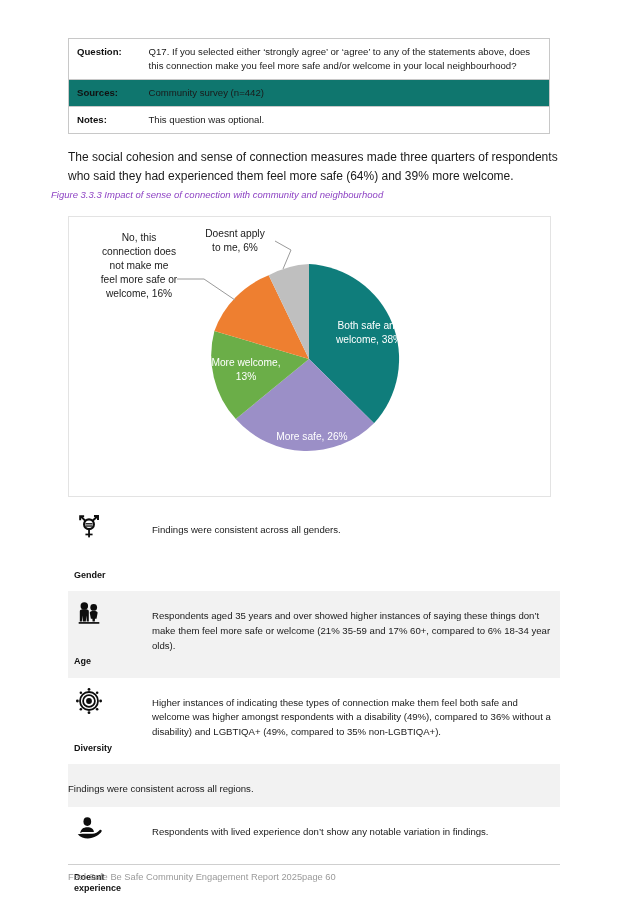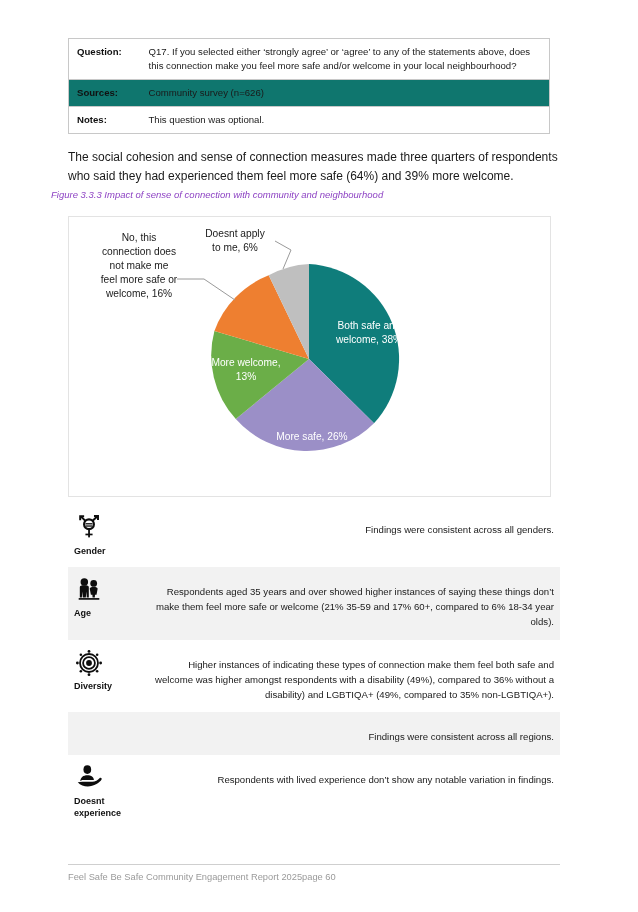--- a/index.html
+++ b/index.html
@@ -45,28 +45,28 @@
     border:1px solid #e3e3e3; background:#ffffff;
   }
   .chart-svg { position:absolute; left:0; top:0; }
 
   
   .findings { position:absolute; left:68px; top:505px; width:492px; }
   .frow { display:flex; align-items:flex-start; padding:8px 0 10px 0; }
   .frow.shade { background:#f2f2f2; }
   .ficonwrap {
     width:84px; flex:0 0 84px; padding-left:6px;
-    display:flex; flex-direction:column; align-items:flex-start;
+    display:flex; flex-direction:column; align-items:flex-start;gap:24px;
   }
   .ficon { width:30px; height:30px; display:block; }
   .ficon svg { display:block; }
   .flabel { font-size:9px; font-weight:bold; color:#111; margin-top:3px;
             line-height:1.25; }
   .ftext { flex:1; font-size:9.6px; line-height:1.55; color:#1a1a1a;
-           padding-right:6px; padding-top:10px;text-align:right; }
+           padding-right:6px; padding-top:10px; }
 
   
   .footrule {
     position:absolute; left:68px; top:864px; width:492px; height:1px;
     background:#cfcfcf;
   }
   .footer {
     position:absolute; left:68px; top:872px; width:492px;
     display:flex; justify-content:flex-start;
     font-size:9.3px; color:#9a9a9a;
@@ -78,21 +78,21 @@
 <div class="page">
 
   <table class="qtable">
     <tbody>
         <tr>
       <td class="lbl">Question:</td>
       <td>Q17. If you selected either ‘strongly agree’ or ‘agree’ to any of the statements above, does this connection make you feel more safe and/or welcome in your local neighbourhood?</td>
     </tr>
     <tr class="shade">
       <td class="lbl">Sources:</td>
-      <td>Community survey (n=626)</td>
+      <td>Community survey (n=442)</td>
     </tr>
     <tr>
       <td class="lbl">Notes:</td>
       <td>This question was optional.</td>
     </tr>
   </tbody>
     </table>
 
   <div class="para">The social cohesion and sense of connection measures made three quarters of respondents who said they had experienced them feel more safe (64%) and 39% more welcome.</div>
 

